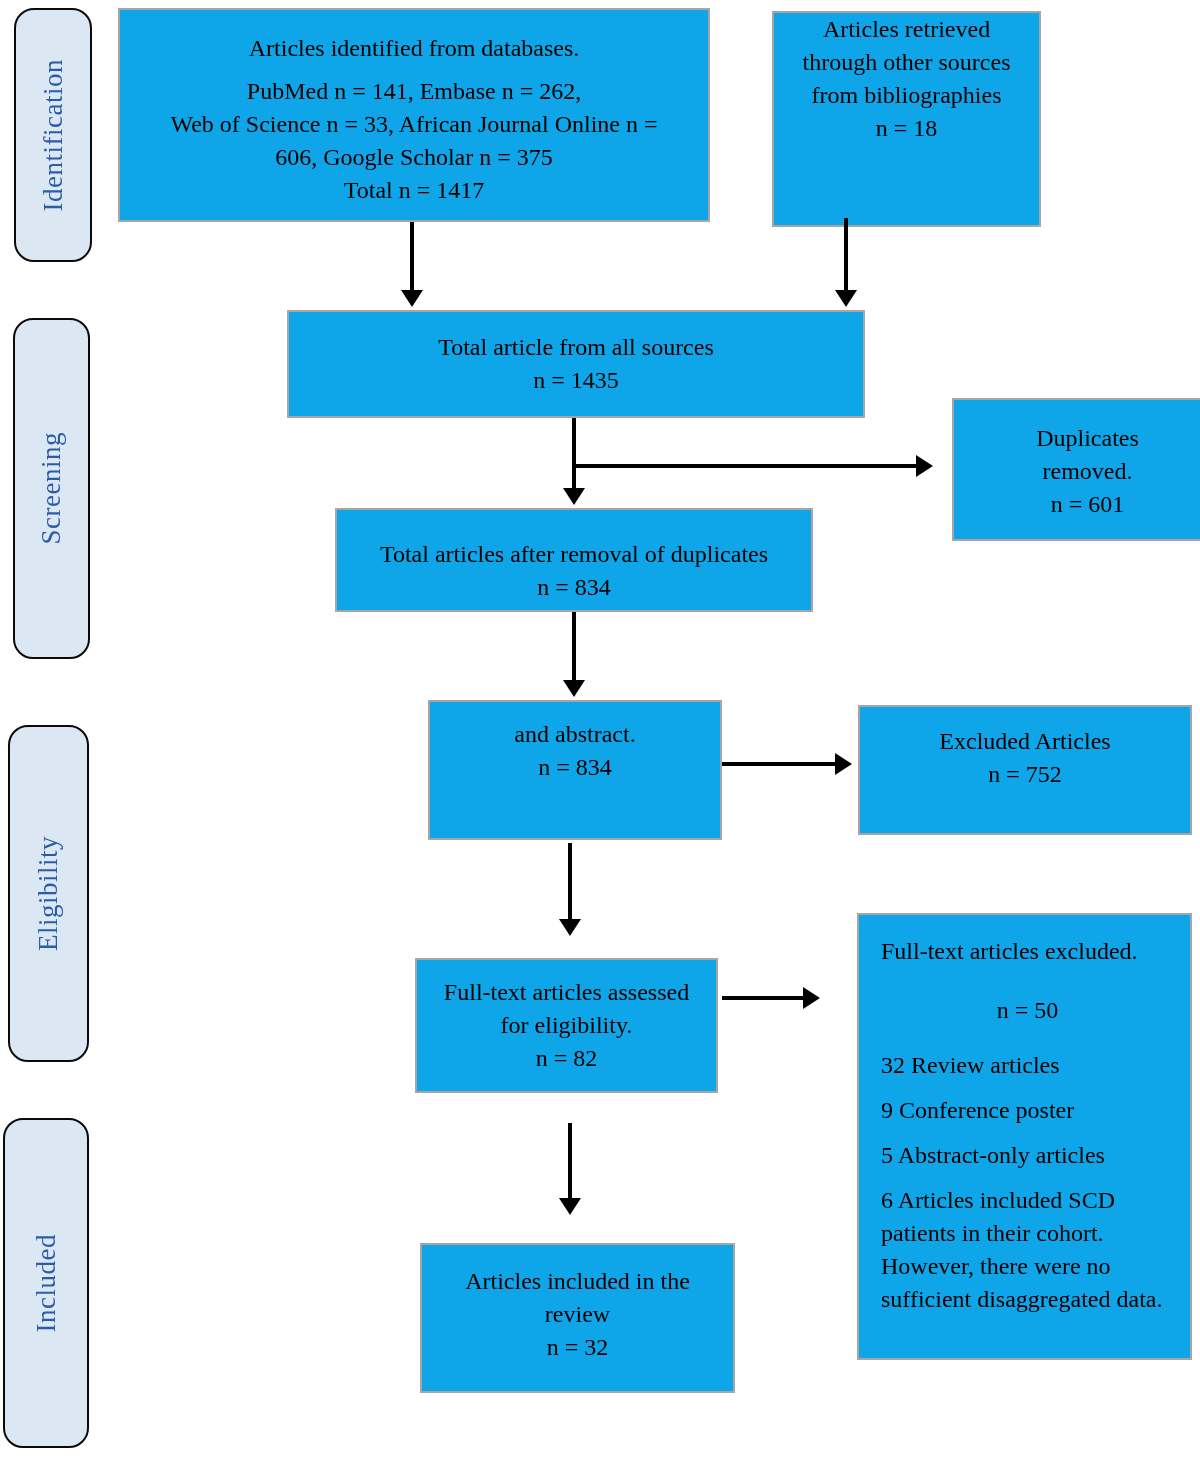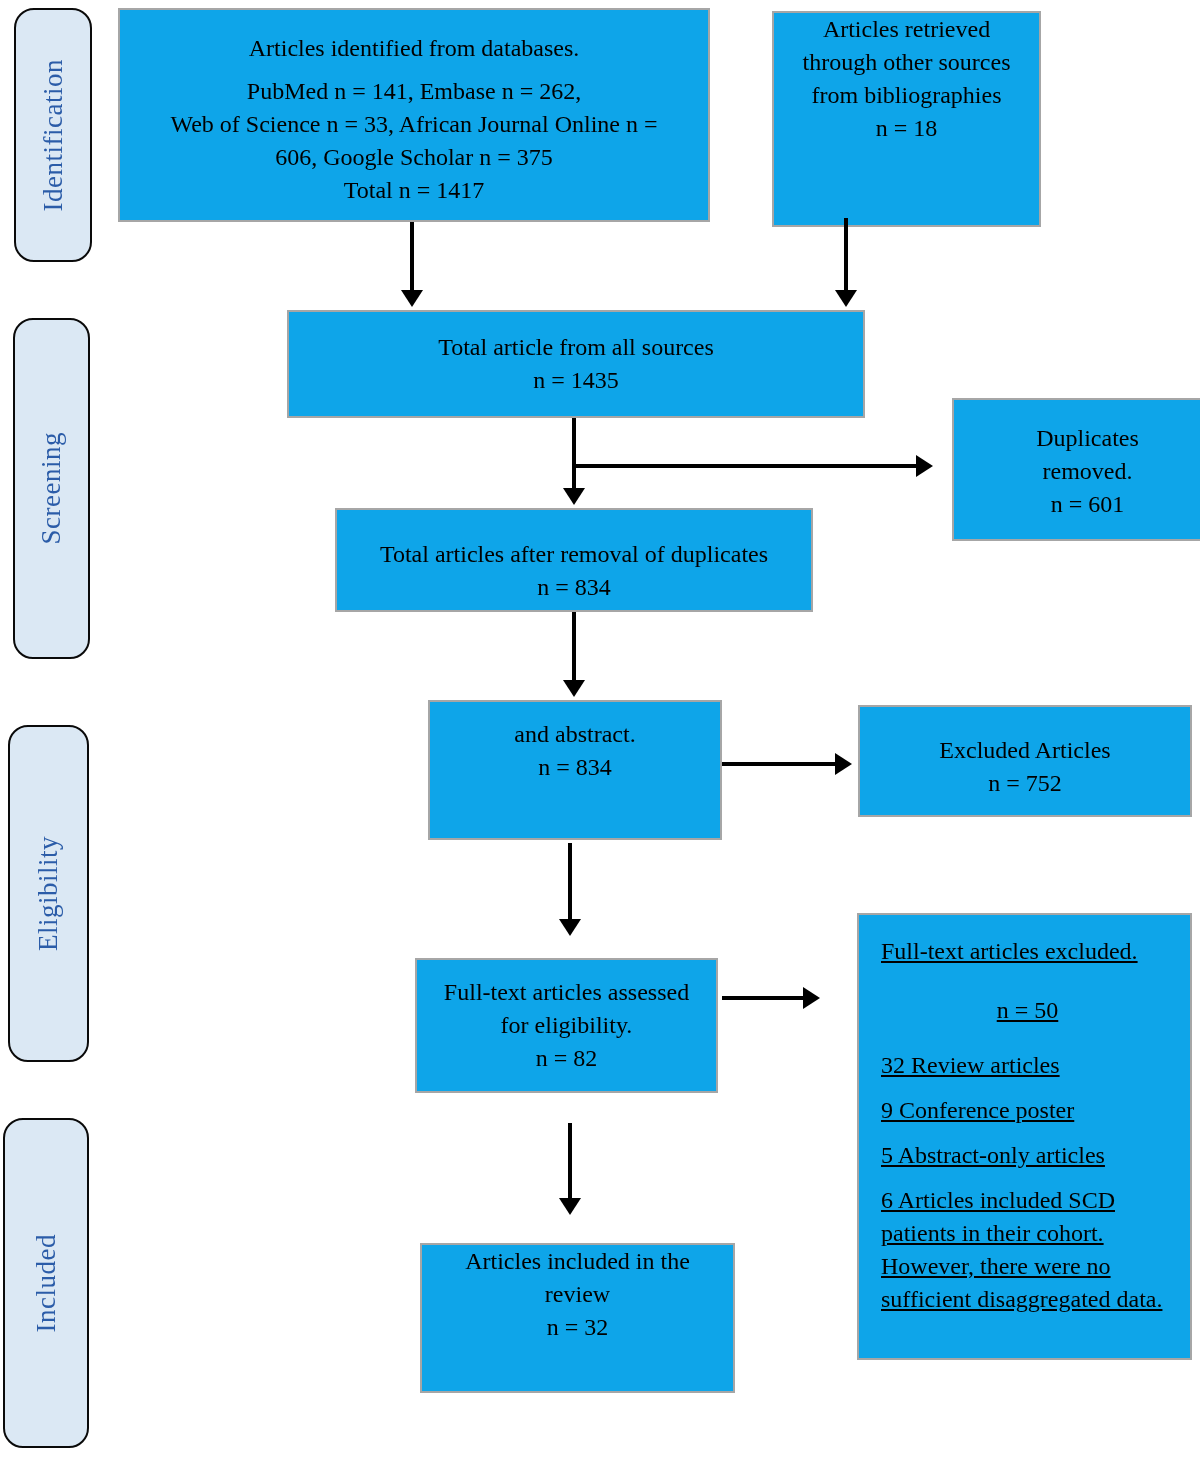--- a/index.html
+++ b/index.html
@@ -117,41 +117,41 @@
   <div class="box" style="left:335px; top:508px; width:478px; height:104px; padding-top:28px;">
     <div class="bline">Total articles after removal of duplicates</div>
     <div class="bline">n = 834</div>
   </div>
 
   <div class="box" style="left:428px; top:700px; width:294px; height:140px; padding-top:16px;">
     <div class="bline">and abstract.</div>
     <div class="bline">n = 834</div>
   </div>
 
-  <div class="box" style="left:858px; top:705px; width:334px; height:112px; padding-top:27px;">
+  <div class="box" style="left:858px; top:705px; width:334px; height:130px; padding-top:18px;">
     <div class="bline">Excluded Articles</div>
     <div class="bline">n = 752</div>
   </div>
 
   <div class="box" style="left:415px; top:958px; width:303px; height:135px; padding-top:16px;">
     <div class="bline">Full-text articles assessed</div>
     <div class="bline">for eligibility.</div>
     <div class="bline">n = 82</div>
   </div>
 
-  <div class="box box-left" style="left:857px; top:913px; width:335px; height:447px; padding:20px 16px 0 22px;text-decoration:underline;">
+  <div class="box box-left" style="left:857px; top:913px; width:335px; height:447px; padding:20px 16px 0 22px;">
     <div>Full-text articles excluded.</div>
     <div class="center-line" style="margin:26px 0 22px 0;">n = 50</div>
     <div class="item">32 Review articles</div>
     <div class="item">9 Conference poster</div>
     <div class="item">5 Abstract-only articles</div>
     <div class="item">6 Articles included SCD patients in their cohort. However, there were no sufficient disaggregated data.</div>
   </div>
 
-  <div class="box" style="left:420px; top:1243px; width:315px; height:150px; ">
+  <div class="box" style="left:420px; top:1243px; width:315px; height:150px; padding-top:20px;">
     <div class="bline">Articles included in the</div>
     <div class="bline">review</div>
     <div class="bline">n = 32</div>
   </div>
 
   <div class="arrow-v" style="left:400px; top:222px; height:85px;">
     <div class="shaft"></div>
     <div class="head"></div>
   </div>
 

